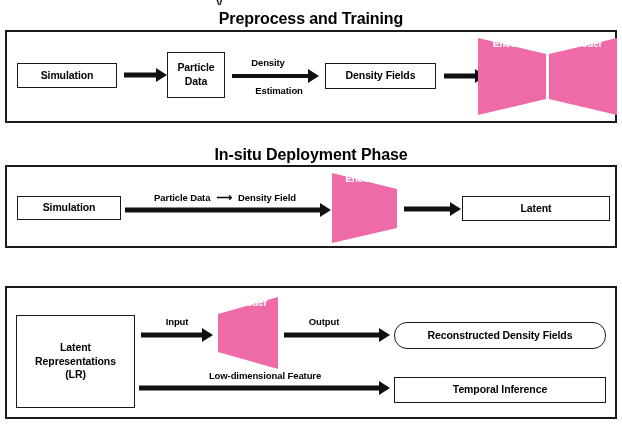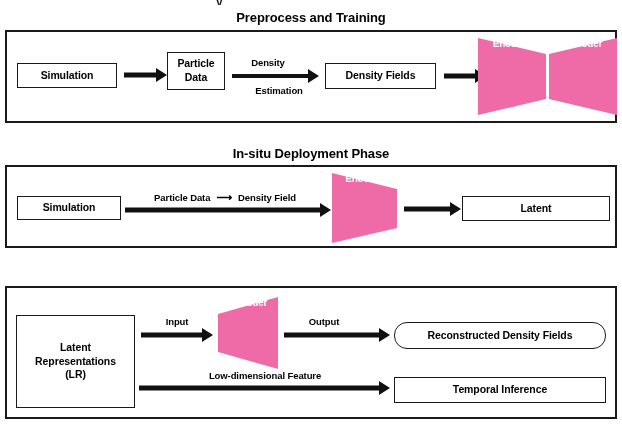--- a/index.html
+++ b/index.html
@@ -21,21 +21,21 @@
     position: relative;
     width: 622px;
     height: 424px;
   }
 
   .section-title {
     position: absolute;
     width: 100%;
     left: 0;
     text-align: center;
-    font-size: 13px;
+    font-size: 16px;
     font-weight: bold;
     letter-spacing: -0.1px;
     white-space: nowrap;
   }
 
   .panel {
     position: absolute;
     box-sizing: border-box;
     border: 2px solid #1a1a1a;
     background: #ffffff;
@@ -142,21 +142,21 @@
 
   <div class="panel" style="left:5px; top:30px; width:612px; height:93px;"></div>
 
   <div class="node-box" style="left:17px; top:63px; width:100px; height:25px;">Simulation</div>
 
   <div class="arrow" style="left:124px; top:75px; width:43px;">
     <div class="shaft" style="width:33px; height:5px;"></div>
     <div class="head" style="left:32px;"></div>
   </div>
 
-  <div class="node-box two-line" style="left:167px; top:52px; width:58px; height:38px; flex-direction:column;">
+  <div class="node-box two-line" style="left:167px; top:52px; width:58px; height:46px; flex-direction:column;">
     <span>Particle</span>
     <span>Data</span>
   </div>
 
   <div class="arrow-label" style="left:233px; top:57px; width:70px;">Density</div>
   <div class="arrow" style="left:232px; top:76px; width:88px;">
     <div class="shaft" style="width:77px; height:4px;"></div>
     <div class="head" style="left:76px;"></div>
   </div>
   <div class="arrow-label" style="left:240px; top:85px; width:78px;">Estimation</div>

